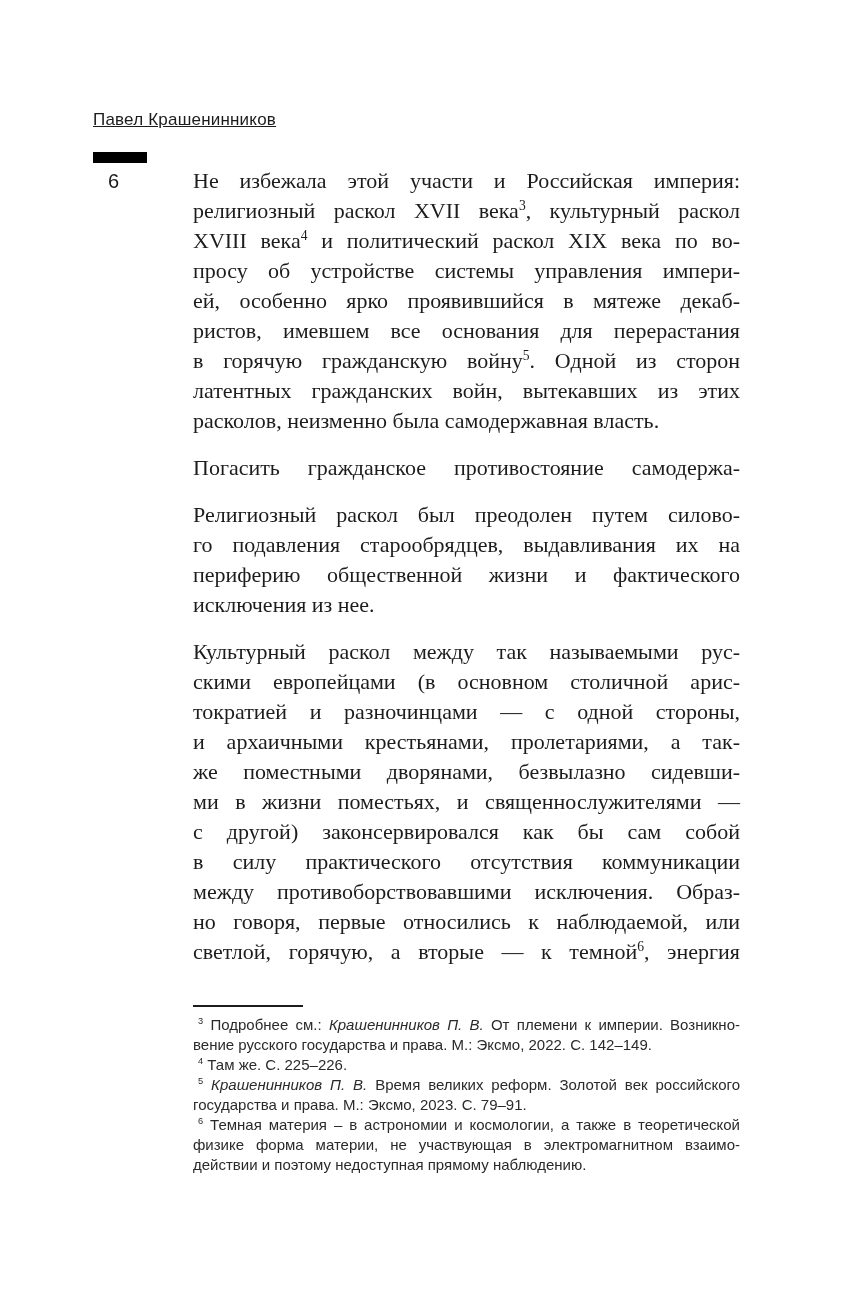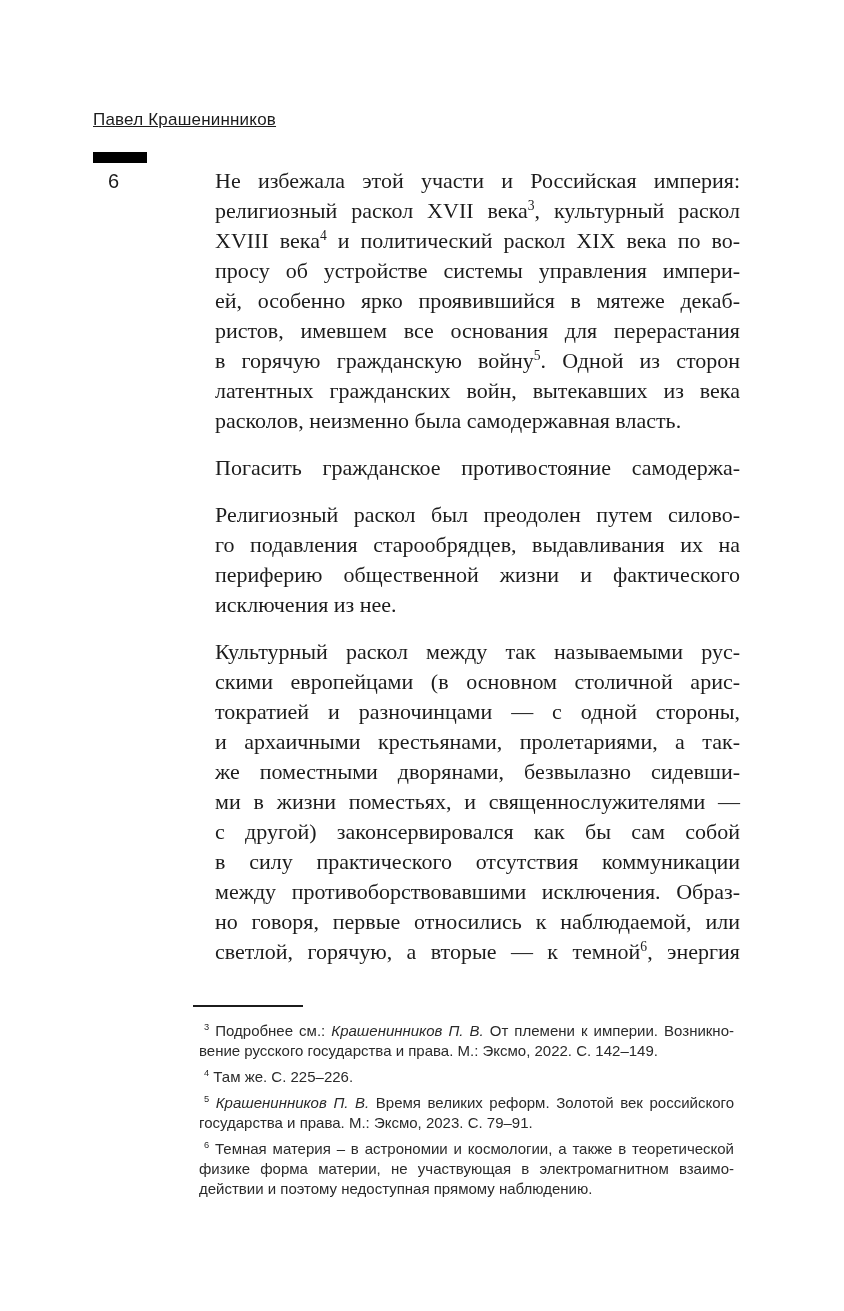--- a/index.html
+++ b/index.html
@@ -22,55 +22,55 @@
   }
   .page-number {
     position: absolute; left: 108px; top: 170px;
     font-family: "Liberation Sans", sans-serif;
     font-size: 20px;
   }
   .body-text {
     position: absolute; left: 193px; top: 166px; width: 547px;
     font-size: 22px; line-height: 30px;
   }
-  .para { margin-bottom: 17px; margin-left: 22px; }
+  .para { margin-bottom: 17px; }
   .line { text-align: justify; text-align-last: justify; }
   .line.last { text-align-last: left; }
   sup { font-size: 0.62em; vertical-align: super; line-height: 0; }
   .footnote-sep {
     position: absolute; left: 193px; top: 1005px;
     width: 110px; height: 2px;
   }
   .footnotes {
     position: absolute; left: 193px; top: 1015px; width: 547px;
     font-family: "Liberation Sans", sans-serif;
     font-size: 15px; line-height: 20px;
     color: #2a2a2a;
   }
-  .fn { margin: 6px; }
+  .fn { margin: 0; }
   .fn .line.first { text-indent: 5px; }
   .it { font-style: italic; }
 </style>
 </head>
 <body style="background: rgb(255, 255, 255); color: rgb(28, 28, 28);">
 
 <div class="author">Павел Крашенинников</div>
 <div class="header-rule" style="background: rgb(0, 0, 0);"></div>
 <div class="page-number">6</div>
 
 <div class="body-text">
     <div class="para">
       <div class="line first"><span>Не избежала этой участи и Российская империя:</span></div>
       <div class="line"><span>религиозный раскол XVII века</span><sup>3</sup><span>, культурный раскол</span></div>
       <div class="line"><span>XVIII века</span><sup>4</sup><span> и политический раскол XIX века по во-</span></div>
       <div class="line"><span>просу об устройстве системы управления импери-</span></div>
       <div class="line"><span>ей, особенно ярко проявившийся в мятеже декаб-</span></div>
       <div class="line"><span>ристов, имевшем все основания для перерастания</span></div>
       <div class="line"><span>в горячую гражданскую войну</span><sup>5</sup><span>. Одной из сторон</span></div>
-      <div class="line"><span>латентных гражданских войн, вытекавших из века</span></div>
+      <div class="line"><span>латентных гражданских войн, вытекавших из этих</span></div>
       <div class="line last"><span>расколов, неизменно была самодержавная власть.</span></div>
     </div>
     <div class="para">
       <div class="line first"><span>Погасить гражданское противостояние самодержа-</span></div>
     </div>
     <div class="para">
       <div class="line first"><span>Религиозный раскол был преодолен путем силово-</span></div>
       <div class="line"><span>го подавления старообрядцев, выдавливания их на</span></div>
       <div class="line"><span>периферию общественной жизни и фактического</span></div>
       <div class="line last"><span>исключения из нее.</span></div>

